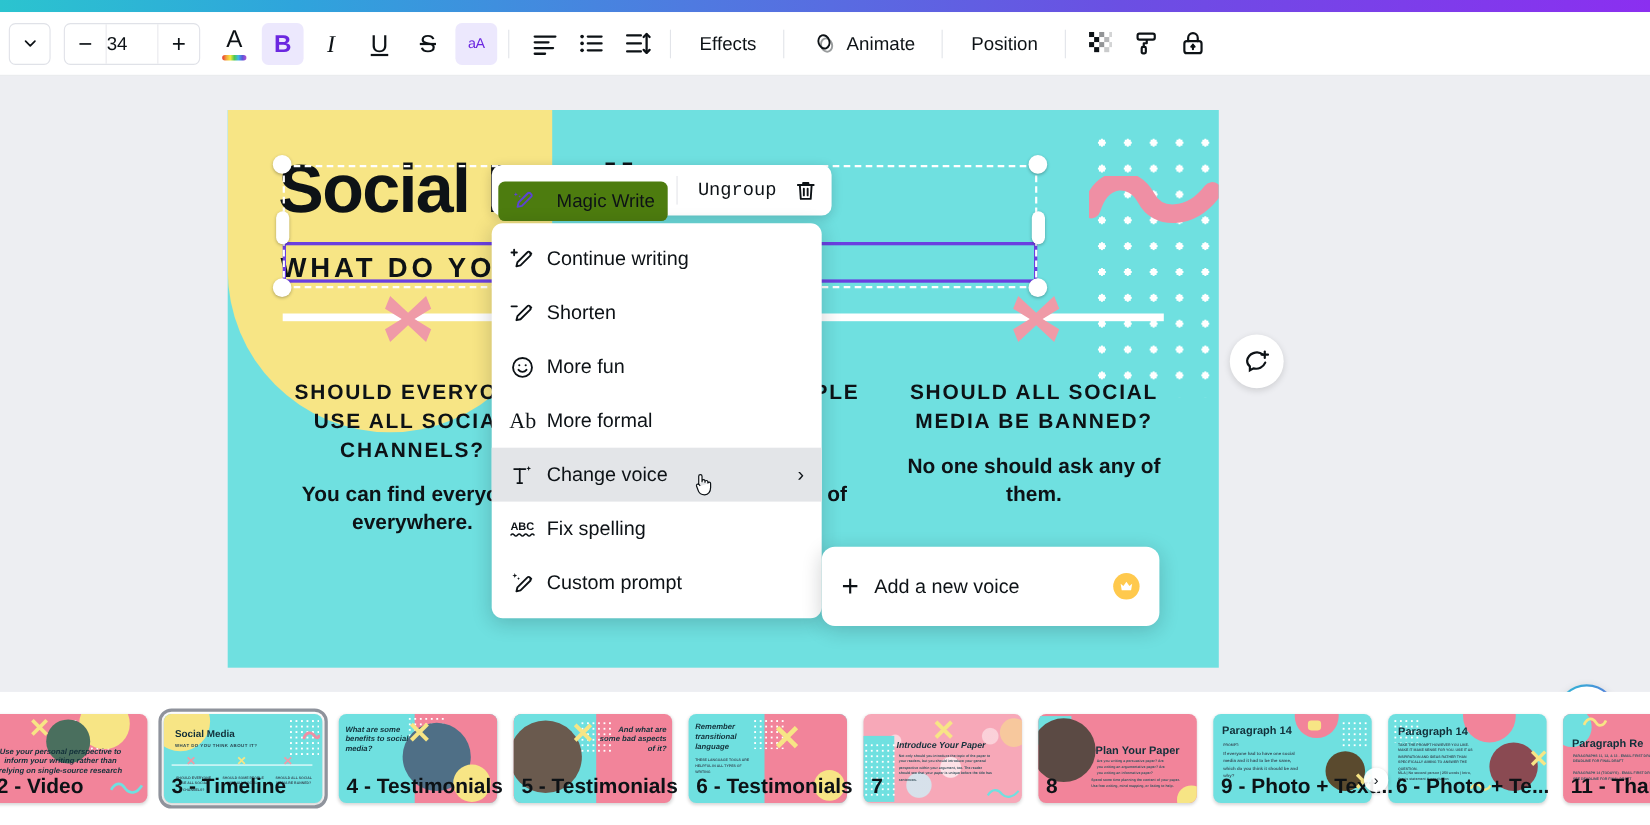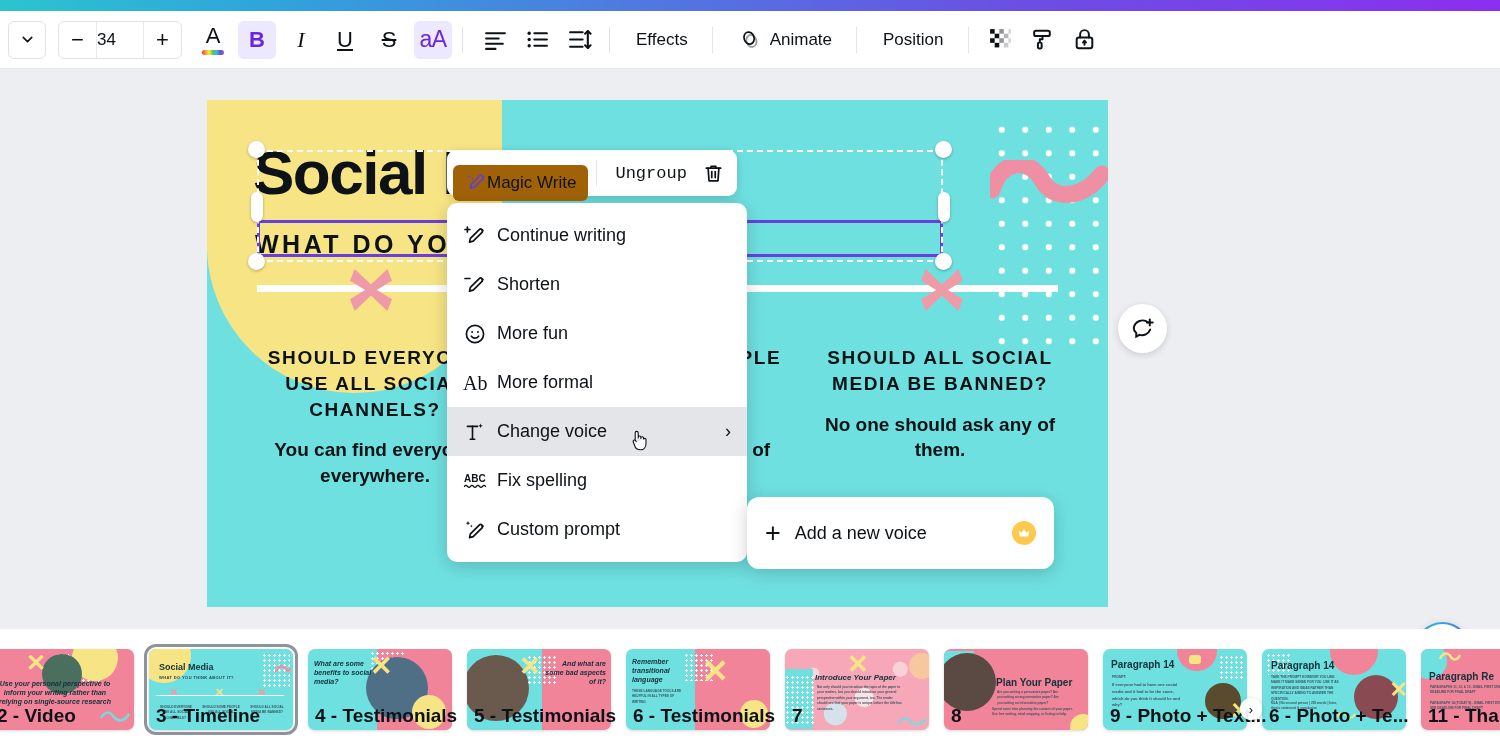--- a/index.html
+++ b/index.html
@@ -55,21 +55,21 @@
   }
   .fmt-btn {
     width: 38px; height: 38px; margin-left: 6px;
     font-size: 22px; font-weight: 400;
   }
   .fmt-btn.active { background: #ece8fd; color: #6b27e0; }
   .fmt-btn.bold { font-weight: 700; }
   .fmt-btn.italic { font-style: italic; font-family: "Liberation Serif", serif; }
   .fmt-btn.underline { text-decoration: underline; }
   .fmt-btn.strike { text-decoration: line-through; }
-  .fmt-btn.case { font-size: 23px; letter-spacing: -0.5px; }
+  .fmt-btn.case { font-size: 13px; letter-spacing: -0.5px; }
 
   .color-a {
     width: 38px; height: 38px; margin-left: 12px;
     position: relative; display:flex; flex-direction: column;
     align-items:center; justify-content:center; cursor:pointer;
     border-radius: 6px;
   }
   .color-a .glyph { font-size: 22px; line-height: 1; color: #0d1216; }
   .color-a .bar {
     width: 22px; height: 5px; border-radius: 3px; margin-top: 3px;
@@ -209,23 +209,23 @@
 
   
   .mw-bar {
     position: absolute; left: 447px; top: 150px;
     height: 46px; background: #ffffff;
     border-radius: 9px; box-shadow: 0 2px 10px rgba(14,19,24,.18);
     display: flex; align-items: center; padding: 0 6px;
     z-index: 30;
   }
   .mw-chip {
-    display:flex; align-items:center; gap:0;
+    display:flex; align-items:center; gap:19px;
     height: 36px; padding: 0 12px; border-radius: 6px;
-    background: #a16207; cursor:pointer;
+    background: #4d7c0f; cursor:pointer;
     font-size: 17px; color:#0d1216;margin-top:20px;
   }
   .mw-sep { width:1px; height:26px; background:#e4e5ea; margin: 0 8px; }
   .mw-ungroup {
     font-size: 17px; color:#0d1216; padding: 0 10px; cursor:pointer;font-family:Liberation Mono, monospace;
   }
   .mw-trash { width:34px; height:34px; display:flex; align-items:center; justify-content:center; cursor:pointer; }
 
   
   .menu {

